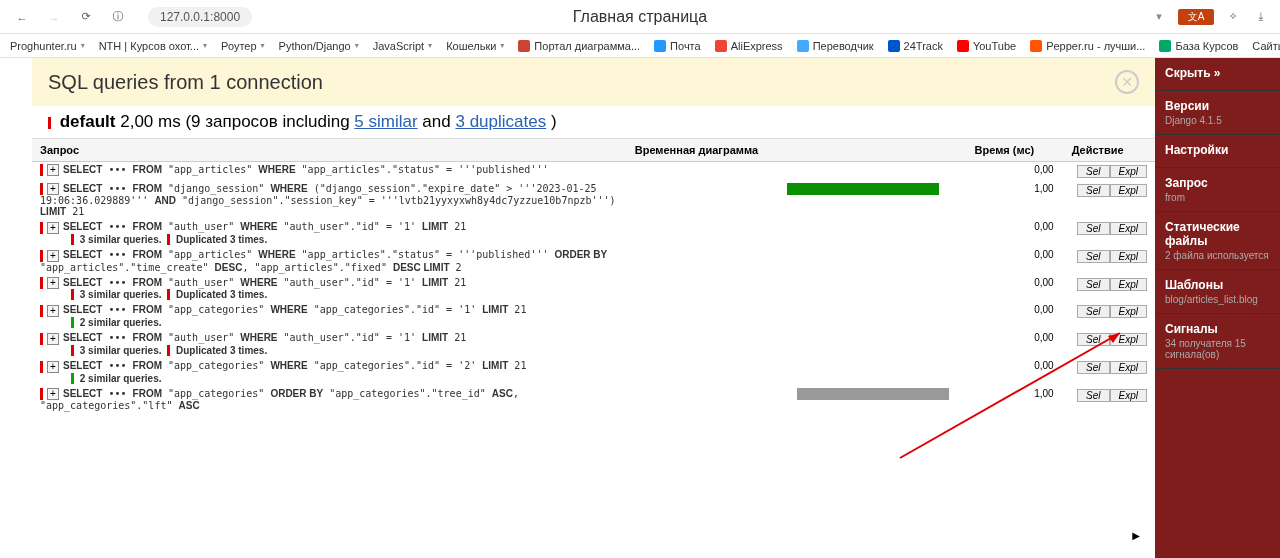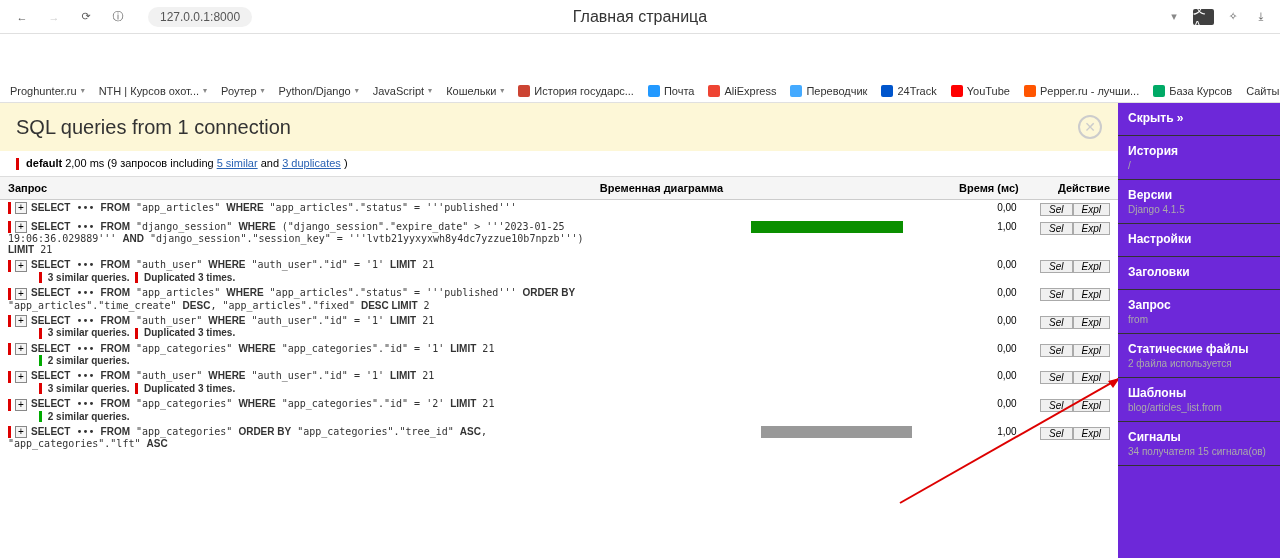--- a/index.html
+++ b/index.html
@@ -4,68 +4,68 @@
 <style>
 * { margin: 0; padding: 0; box-sizing: border-box; font-family: Arial, sans-serif; }
 body { font-size: 11px; background: #fff; overflow: hidden; width: 1280px; height: 558px; }
 .browser-bar { height: 34px; background: #fff; display: flex; align-items: center; padding: 0 10px; border-bottom: 1px solid #e0e0e0; }
 .nav-btn { width: 24px; height: 24px; display: flex; align-items: center; justify-content: center; cursor: pointer; margin-right: 8px; color: #555; }
 .nav-btn.disabled { color: #ccc; }
 .url-box { background: #f1f1f1; padding: 3px 12px; border-radius: 12px; font-size: 12px; color: #555; margin-left: 10px; }
 .page-title { position: absolute; left: 50%; transform: translateX(-50%); font-size: 16px; color: #333; }
 .tab-icons { margin-left: auto; display: flex; gap: 10px; align-items: center; }
 .tab-icons span { display: inline-flex; width: 18px; height: 18px; align-items: center; justify-content: center; }
-.bookmarks { height: 24px; background: #fff; display: flex; align-items: center; padding: 0 10px; gap: 14px; font-size: 11px; color: #333; border-bottom: 1px solid #e0e0e0; margin-top: 45px; }
+.bookmarks { height: 24px; background: #fff; display: flex; align-items: center; padding: 0 10px; gap: 14px; font-size: 11px; color: #333; border-bottom: 1px solid #e0e0e0; }
 .bm { display: flex; align-items: center; gap: 4px; cursor: pointer; white-space: nowrap; }
 .arrow { font-size: 8px; color: #888; }
 .favicon { width: 12px; height: 12px; display: inline-block; border-radius: 2px; }
 .main { display: flex; height: calc(558px - 58px); }
-.content { flex: 1; overflow: auto; position: relative; }
+.content { flex: 1; overflow: auto; position: relative; padding-left: 32px; }
 .header-sql { background: #fdf7d7; padding: 12px 16px; display: flex; align-items: center; justify-content: space-between; }
 .header-sql h1 { font-size: 20px; font-weight: normal; color: #333; }
 .close-btn { width: 24px; height: 24px; border: 2px solid #ccc; border-radius: 50%; display: flex; align-items: center; justify-content: center; color: #ccc; cursor: pointer; font-size: 14px; }
-.summary { padding: 6px 16px; font-size: 11px; border-bottom: 1px solid #ddd; }
+.summary { padding: 6px 16px; font-size: 17px; border-bottom: 1px solid #ddd; }
 .summary b { font-weight: bold; }
 .summary a { color: #2962b3; text-decoration: underline; }
 table { width: 100%; border-collapse: collapse; font-size: 11px; }
 th { text-align: left; padding: 5px 8px; font-weight: bold; font-size: 11px; border-bottom: 1px solid #ccc; background: #f5f5f5; }
-th.rt { text-align: right; }
+th.rt { }
 td { padding: 2px 8px; vertical-align: top; font-size: 10px; }
 .red-bar { display: inline-block; width: 3px; height: 12px; background: #d00; vertical-align: middle; margin-right: 4px; }
 .expand-btn { display: inline-block; width: 12px; height: 12px; border: 1px solid #888; text-align: center; line-height: 10px; font-size: 10px; cursor: pointer; vertical-align: middle; margin-right: 4px; background: #f5f5f5; }
 .query-text { font-family: monospace; font-size: 10px; color: #333; }
 .query-text b { font-weight: bold; }
 .note { font-family: monospace; font-size: 10px; color: #333; }
 .note-bar { display: inline-block; width: 3px; height: 11px; background: #d00; vertical-align: middle; margin: 0 3px; }
 .note-bar.green { background: #0a0; }
 .timebar { height: 12px; background: #0a8f00; }
 .timebar.grey { background: #999; }
 .time-col { text-align: right; padding-right: 10px; }
 .action-col { text-align: right; white-space: nowrap; font-style: italic; }
 .btn-small { display: inline-block; border: 1px solid #aaa; background: #f0f0f0; font-size: 10px; padding: 0 8px; cursor: pointer; margin: 1px 0; min-width: 32px; text-align: center; }
 .arrow-pointer { position: absolute; pointer-events: none; }
-.sidebar { width: 162px; background: #6d28d9; color: #fff; overflow-y: auto; font-size: 11px; }
+.sidebar { width: 125px; background: #7f1d1d; color: #fff; overflow-y: auto; font-size: 11px; }
 .sidebar .panel { padding: 8px 10px; border-bottom: 1px solid #333; cursor: pointer; }
 .sidebar .panel.active { background: #444; }
 .sidebar .ptitle { font-size: 12px; font-weight: bold; margin-bottom: 2px; }
 .sidebar .psub { font-size: 10px; color: #aaa; }
 </style>
 </head>
 <body>
 
 <div class="browser-bar">
   <span class="nav-btn">←</span>
   <span class="nav-btn disabled">→</span>
   <span class="nav-btn">⟳</span>
   <span class="nav-btn">ⓘ</span>
   <span class="url-box">127.0.0.1:8000</span>
   <span class="page-title">Главная страница</span>
   <span class="tab-icons">
     <span style="color:#888">▾</span>
-    <span style="background:#404040;color:#fff;font-size:13px;border-radius:2px;width:21px;height:16px">文A</span>
+    <span style="background:#c2410c;color:#fff;font-size:10px;border-radius:2px;width:36px;height:16px">文A</span>
     <span style="color:#555">✧</span>
     <span style="color:#555">⤓</span>
   </span>
 </div>
 
 <div class="bookmarks" id="bookmarks">
     <span class="bm">
       <span>Proghunter.ru</span>
       <span class="arrow">▾</span>
     </span>
@@ -84,21 +84,21 @@
     <span class="bm">
       <span>JavaScript</span>
       <span class="arrow">▾</span>
     </span>
     <span class="bm">
       <span>Кошельки</span>
       <span class="arrow">▾</span>
     </span>
     <span class="bm">
       <span class="favicon" style="background: rgb(204, 68, 51);"></span>
-      <span>История государс...</span>
+      <span>Портал диаграмма...</span>
     </span>
     <span class="bm">
       <span class="favicon" style="background: rgb(34, 153, 255);"></span>
       <span>Почта</span>
     </span>
     <span class="bm">
       <span class="favicon" style="background: rgb(238, 68, 51);"></span>
       <span>AliExpress</span>
     </span>
     <span class="bm">
@@ -239,44 +239,37 @@
       <line x1="1120" y1="275" x2="900" y2="400" stroke="#d00" stroke-width="2"></line>
       <polygon points="1120,275 1108,278 1113,285" fill="#d00"></polygon>
     </svg>
   </div>
 
   <div class="sidebar" id="sidebar">
       <div class="panel">
         <div class="ptitle">Скрыть »</div>
       </div>
       <div class="panel">
-        <div class="ptitle">История</div>
-        <div class="psub">/</div>
-      </div>
-      <div class="panel">
         <div class="ptitle">Версии</div>
         <div class="psub">Django 4.1.5</div>
       </div>
       <div class="panel">
         <div class="ptitle">Настройки</div>
       </div>
       <div class="panel">
-        <div class="ptitle">Заголовки</div>
-      </div>
-      <div class="panel">
         <div class="ptitle">Запрос</div>
         <div class="psub">from</div>
       </div>
       <div class="panel">
         <div class="ptitle">Статические файлы</div>
         <div class="psub">2 файла используется</div>
       </div>
       <div class="panel">
         <div class="ptitle">Шаблоны</div>
-        <div class="psub">blog/articles_list.from</div>
+        <div class="psub">blog/articles_list.blog</div>
       </div>
       <div class="panel">
         <div class="ptitle">Сигналы</div>
         <div class="psub">34 получателя 15 сигнала(ов)</div>
       </div>
     </div>
 </div>
 
 <span style="position: absolute; right: 140px; color: rgb(0, 0, 0); margin-top: -28px; font-size: 10px;">▶</span>
 

